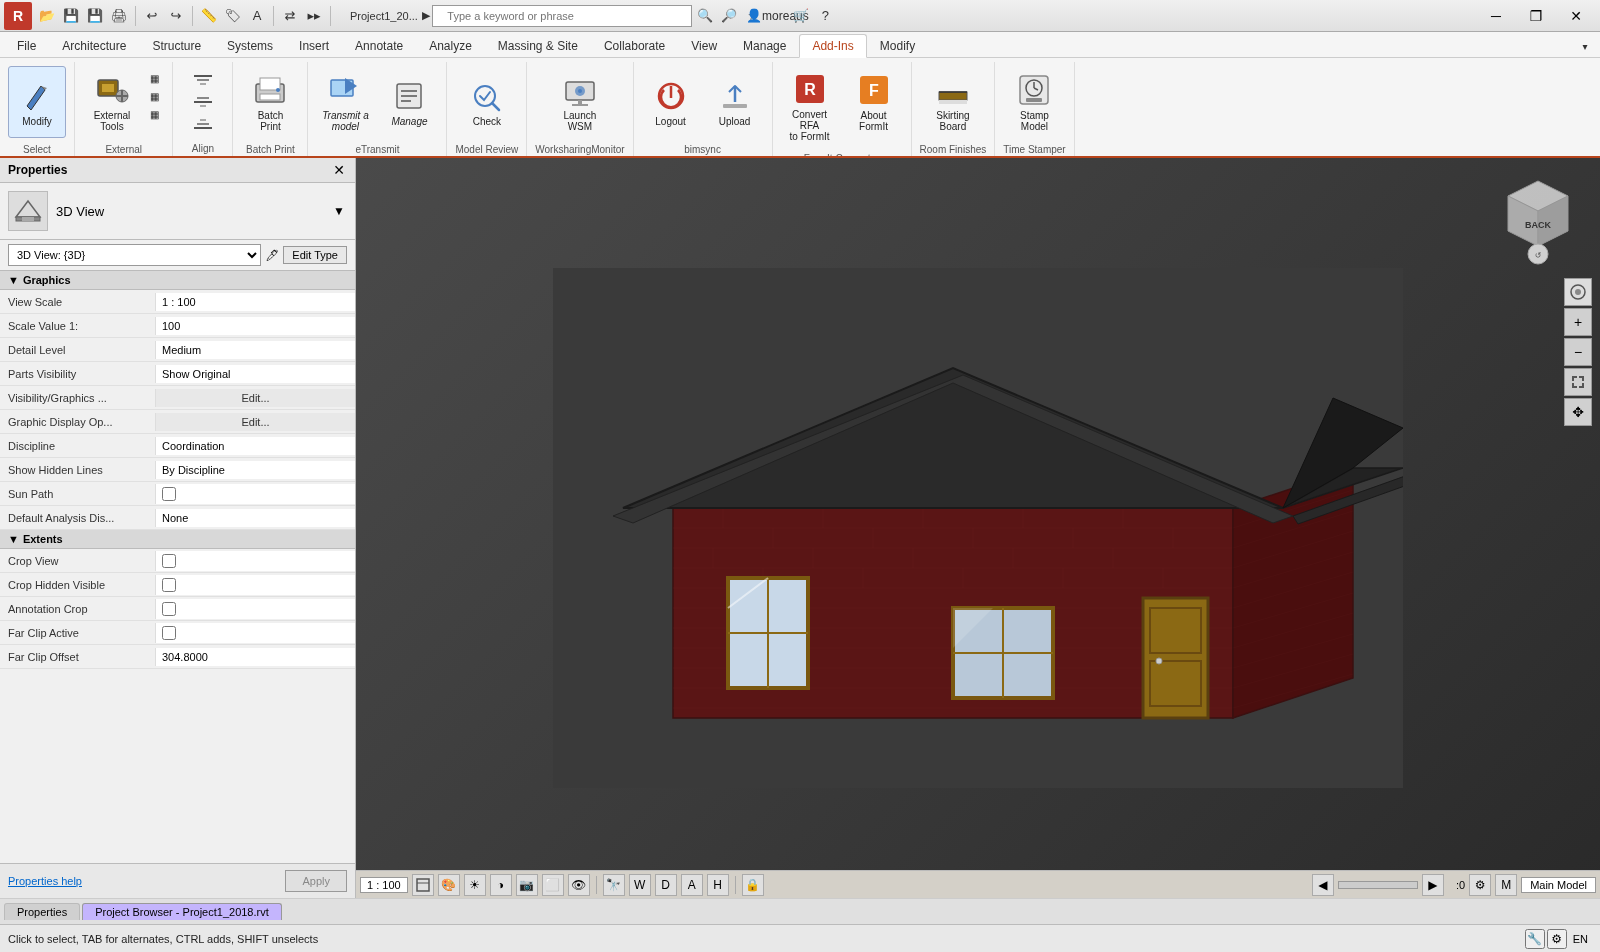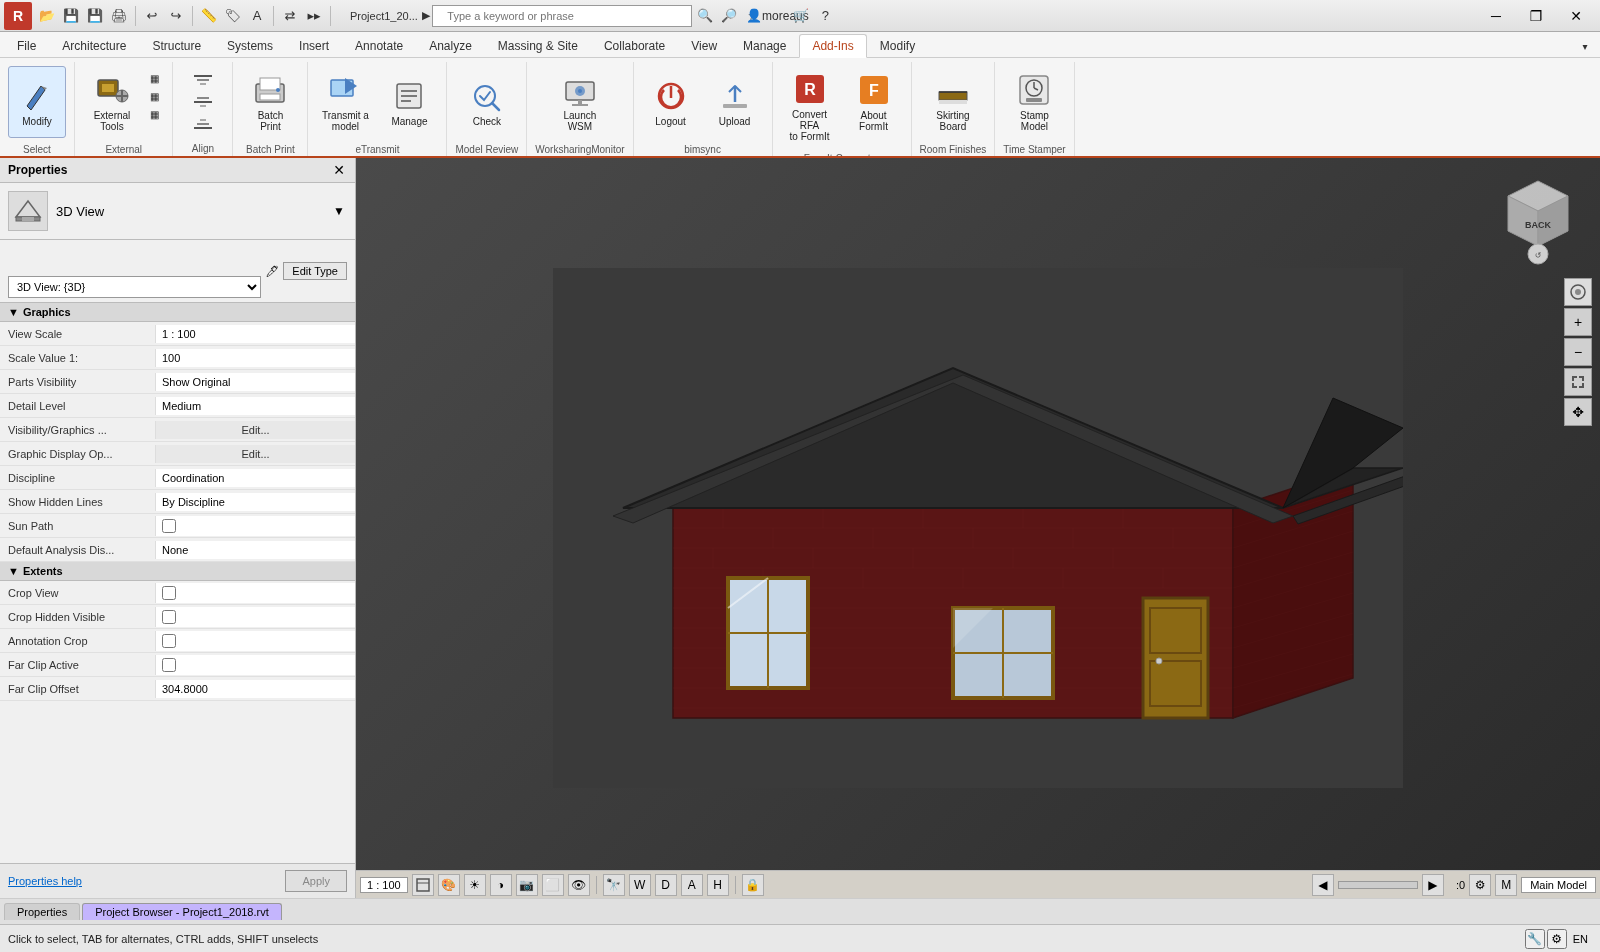--- a/index.html
+++ b/index.html
@@ -227,21 +227,20 @@
       border-bottom: 1px solid #bbb;
       gap: 4px;
     }
     .view-dropdown {
       flex: 1;
       border: 1px solid #999;
       background: white;
       padding: 2px 4px;
       font-size: 11px;
       height: 22px;
-      margin-top: 32px;
     }
     .edit-type-btn {
       padding: 2px 8px;
       font-size: 11px;
       background: #e8e8e8;
       border: 1px solid #999;
       cursor: pointer;
       white-space: nowrap;
     }
     .props-content {
@@ -596,21 +595,21 @@
             <circle cx="26" cy="18" r="2" fill="#4a7fc1"></circle>
           </svg>
         </div>
         <span>Batch Print</span>
       </div>
     </div>
     <div class="ribbon-group-label">Batch Print</div>
   </div>
 
   <div class="ribbon-group">
-    <div class="ribbon-group-content" style="gap:6px;">
+    <div class="ribbon-group-content" style="gap:6px;font-style:italic;">
       <div class="ribbon-btn-large">
         <div class="ribbon-icon-large">
           <svg width="36" height="36" viewBox="0 0 36 36">
             <rect x="4" y="8" width="22" height="16" rx="1" fill="#aad4f5" stroke="#4a7fc1" stroke-width="1.5"></rect>
             <path d="M18 6 L30 14 L18 22 Z" fill="#4a7fc1"></path>
           </svg>
         </div>
         <span>Transmit a model</span>
       </div>
       <div class="ribbon-btn-large">
@@ -780,26 +779,26 @@
       </div>
       <div class="prop-row">
         <div class="prop-label">View Scale</div>
         <div class="prop-value">1 : 100</div>
       </div>
       <div class="prop-row">
         <div class="prop-label">Scale Value  1:</div>
         <div class="prop-value">100</div>
       </div>
       <div class="prop-row">
+        <div class="prop-label">Detail Level</div>
+        <div class="prop-value">Medium</div>
+      </div>
+      <div class="prop-row">
         <div class="prop-label">Parts Visibility</div>
         <div class="prop-value">Show Original</div>
-      </div>
-      <div class="prop-row">
-        <div class="prop-label">Detail Level</div>
-        <div class="prop-value">Medium</div>
       </div>
       <div class="prop-row">
         <div class="prop-label">Visibility/Graphics ...</div>
         <div class="prop-value edit-btn">Edit...</div>
       </div>
       <div class="prop-row">
         <div class="prop-label">Graphic Display Op...</div>
         <div class="prop-value edit-btn">Edit...</div>
       </div>
       <div class="prop-row">

